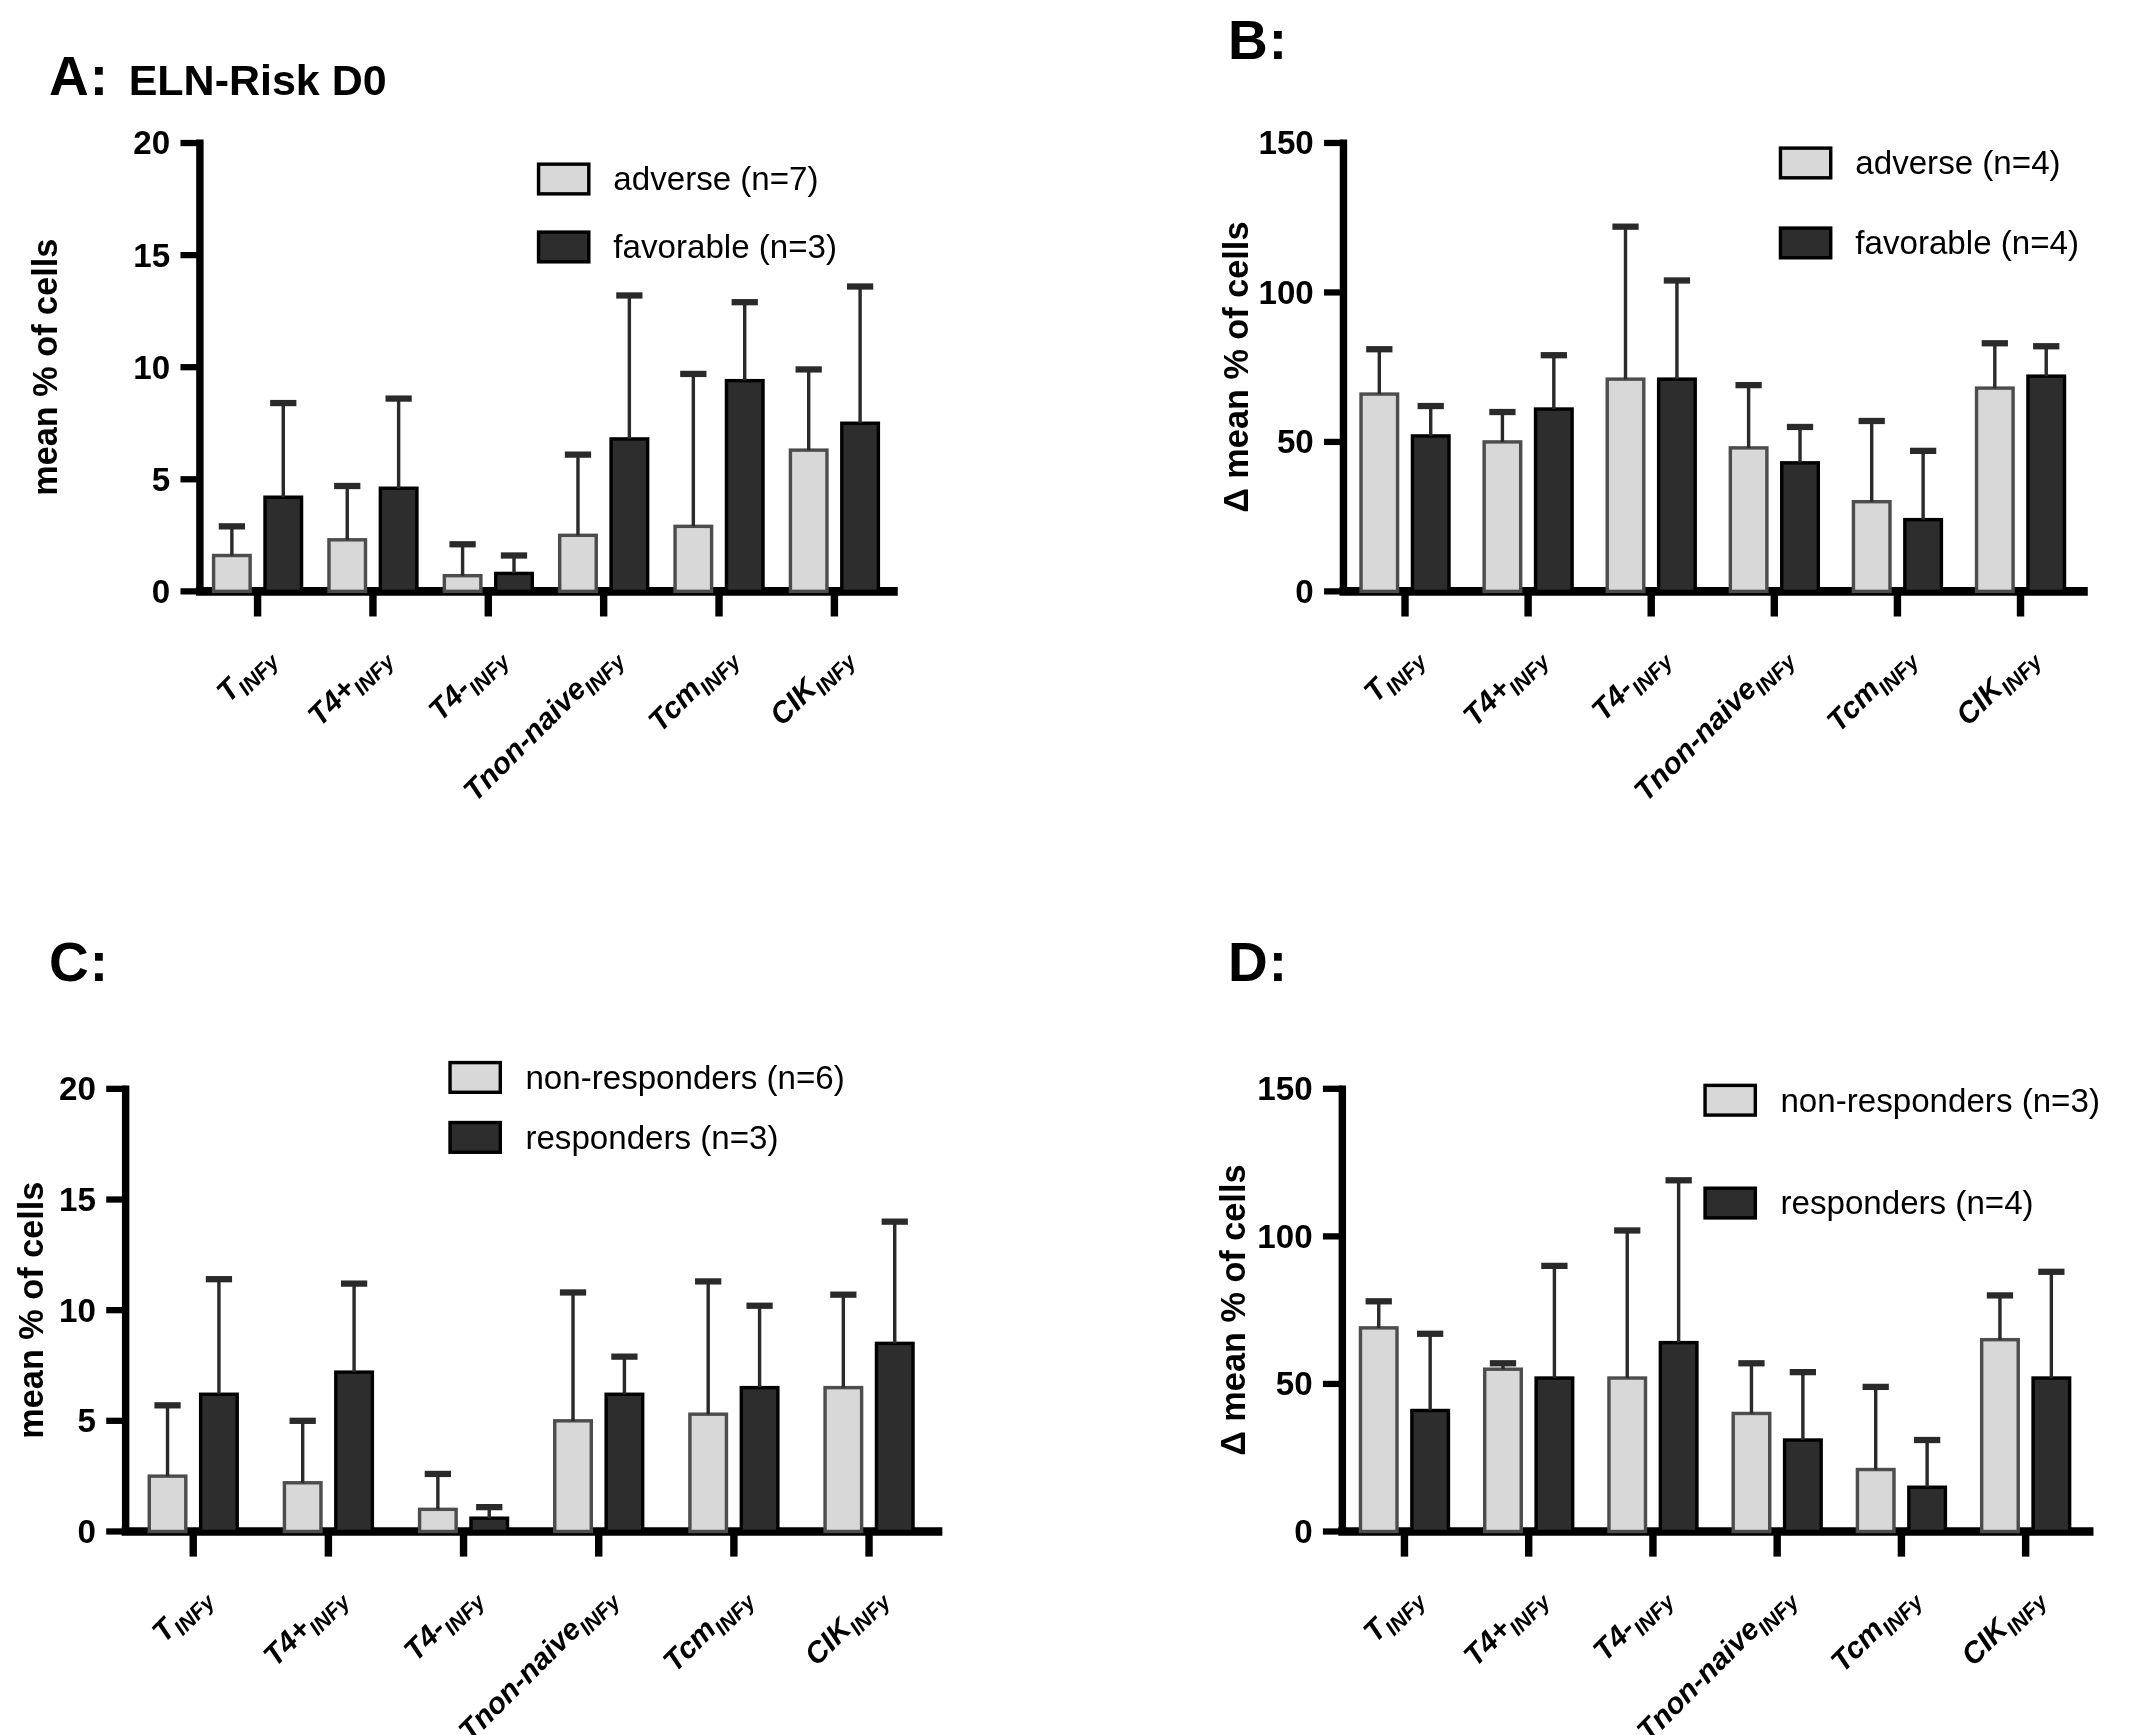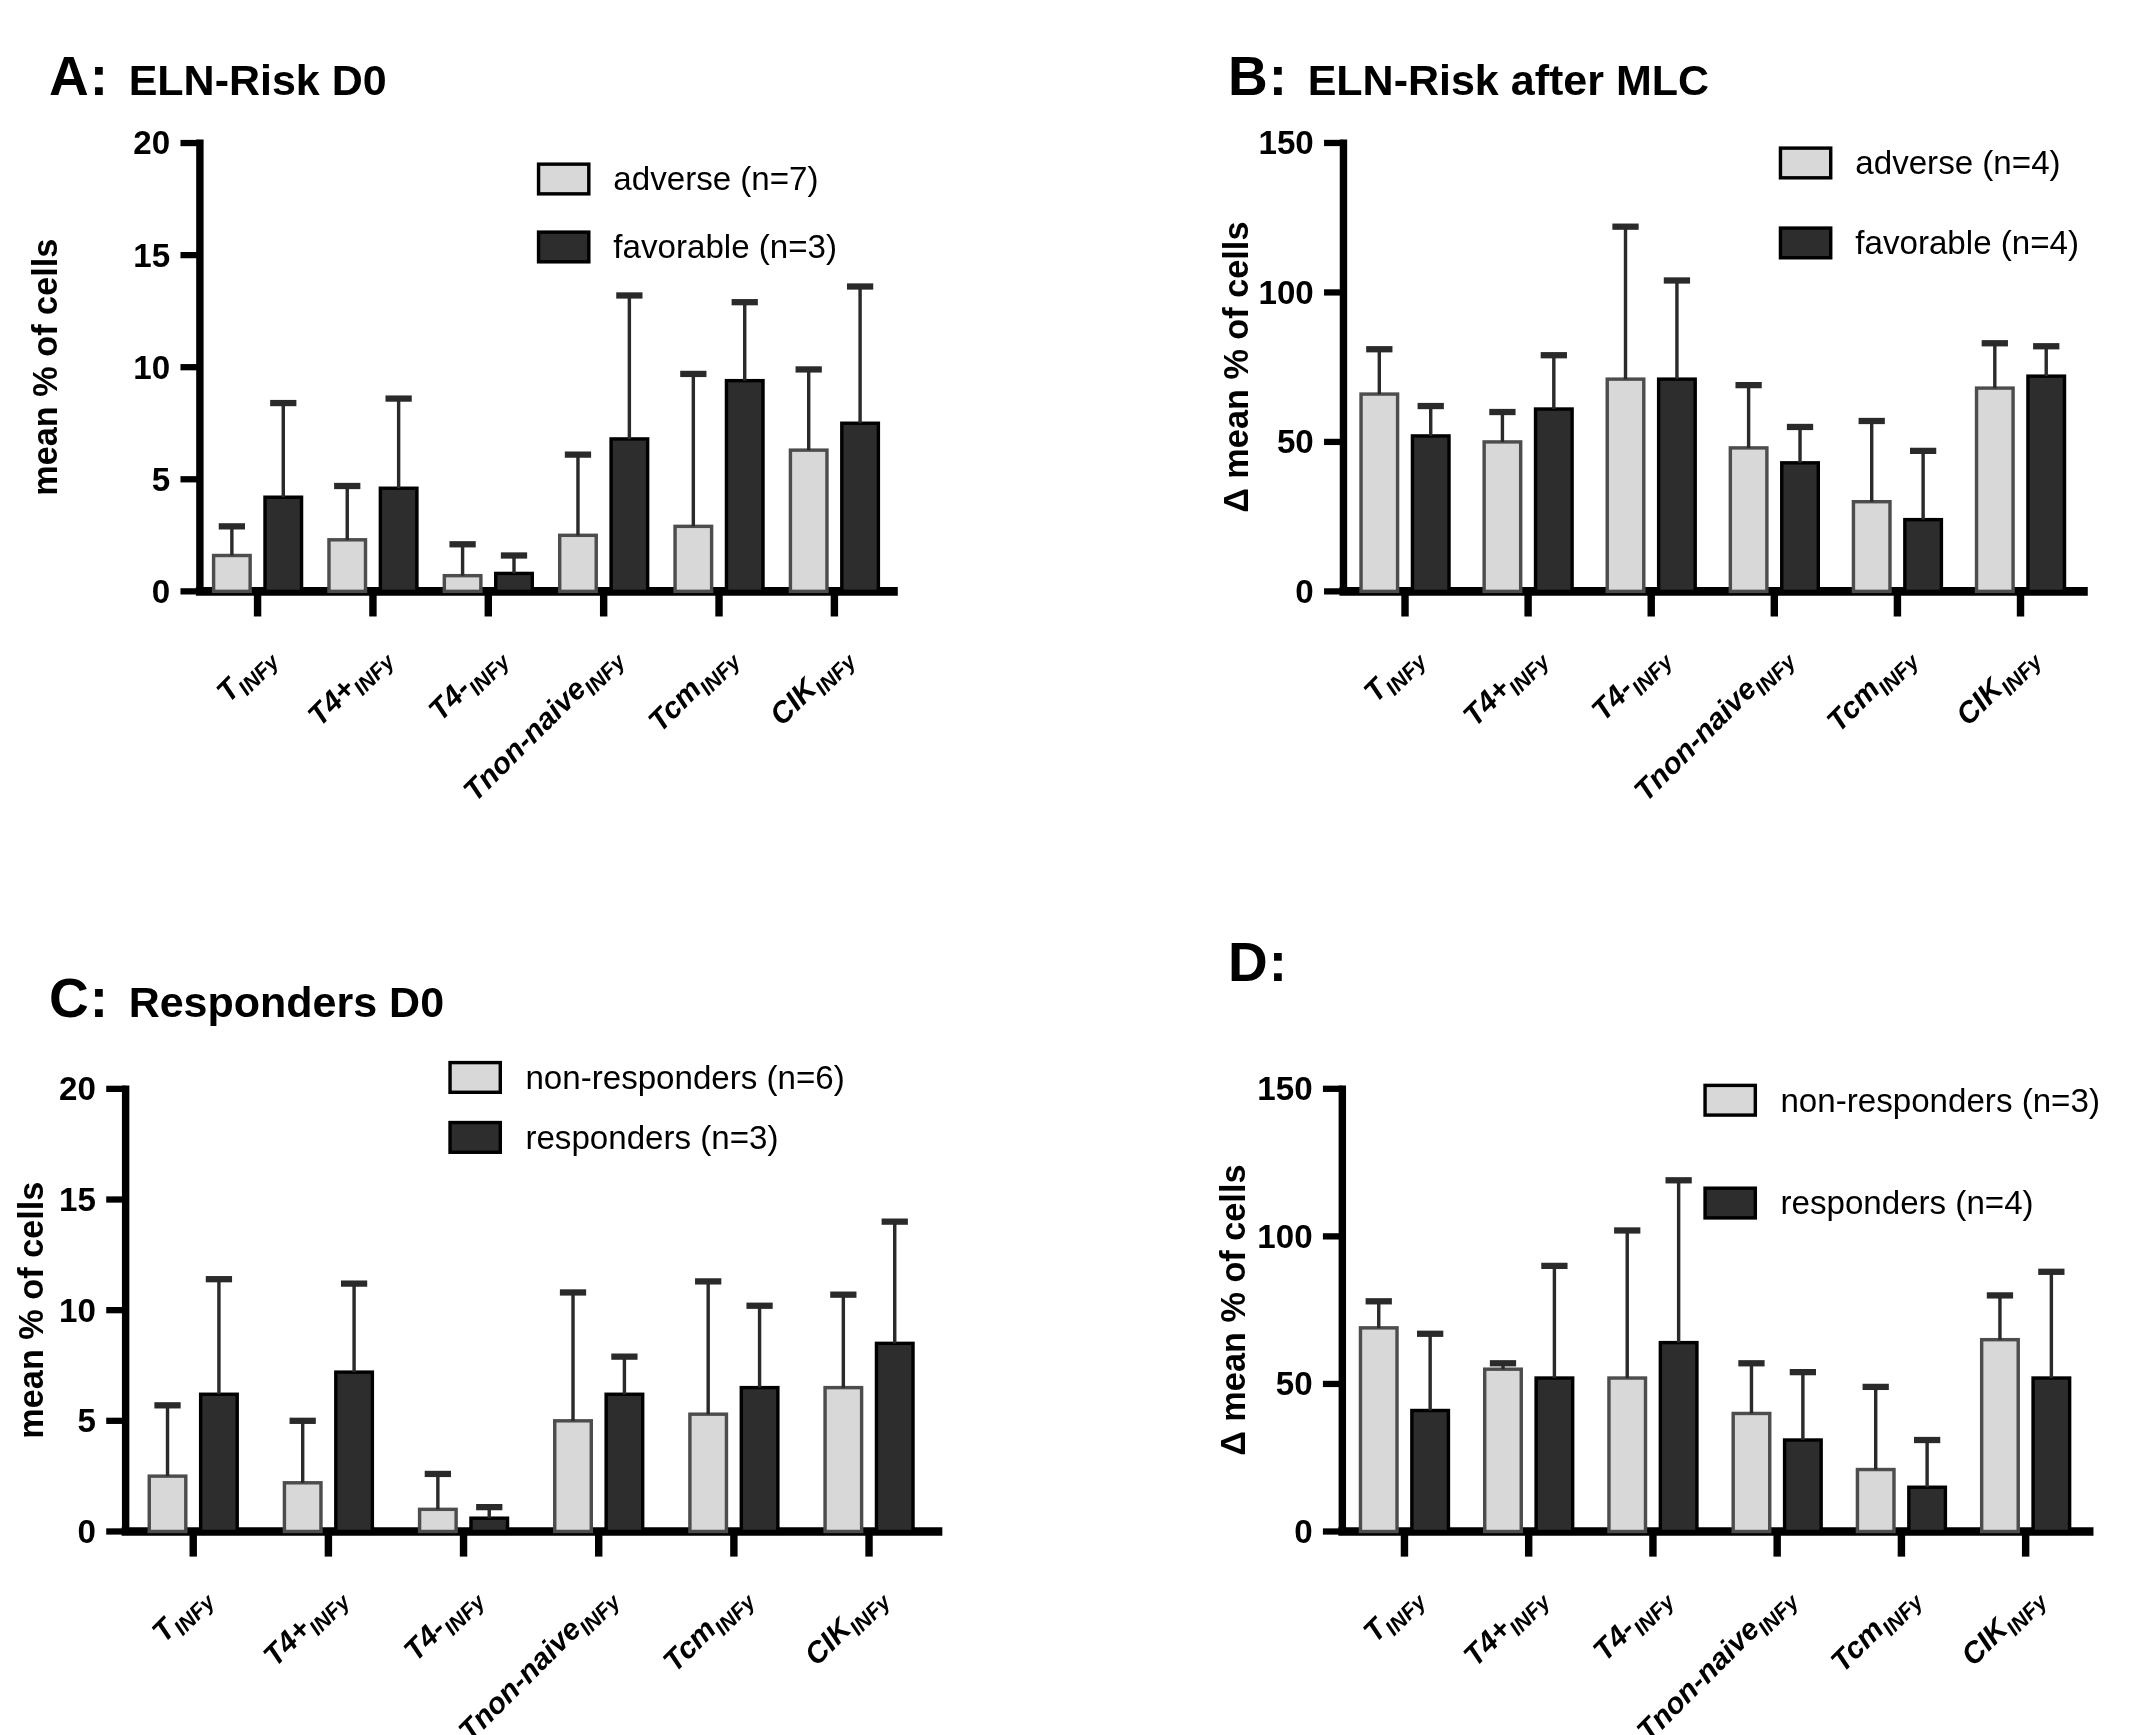--- a/index.html
+++ b/index.html
@@ -111,21 +111,20 @@
       <rect x="943" y="177" width="88" height="52" fill="#d8d8d8" stroke="#000000" stroke-width="6"></rect>
       <text x="1074" y="223" font-size="58" font-weight="400" font-family="&quot;Liberation Sans&quot;, sans-serif">adverse (n=7)</text>
       <rect x="943" y="296" width="88" height="52" fill="#2d2d2d" stroke="#000000" stroke-width="6"></rect>
       <text x="1074" y="342" font-size="58" font-weight="400" font-family="&quot;Liberation Sans&quot;, sans-serif">favorable (n=3)</text>
     </svg>
 </section>
 
 <section class="panel" style="left: 1188px; top: 0px; width: 941px; height: 857px;">
   <div class="panel-title" style="left: 40px; top: 8px;">
     <span class="panel-letter">B:</span>
-    <span class="panel-name">ELN-Risk after MLC</span>
   </div>
   <svg class="chart" width="941" height="794" viewBox="0 0 1647 1390" style="top: 63px;">
       <line x1="272" y1="134" x2="272" y2="925" stroke="#000000" stroke-width="13"></line>
       <line x1="238" y1="925" x2="272" y2="925" stroke="#000000" stroke-width="11"></line>
       <text x="220" y="945" text-anchor="end" font-size="58" font-weight="700" font-family="&quot;Liberation Sans&quot;, sans-serif">0</text>
       <line x1="238" y1="663.3333333333334" x2="272" y2="663.3333333333334" stroke="#000000" stroke-width="11"></line>
       <text x="220" y="683.3333333333334" text-anchor="end" font-size="58" font-weight="700" font-family="&quot;Liberation Sans&quot;, sans-serif">50</text>
       <line x1="238" y1="401.66666666666674" x2="272" y2="401.66666666666674" stroke="#000000" stroke-width="11"></line>
       <text x="220" y="421.66666666666674" text-anchor="end" font-size="58" font-weight="700" font-family="&quot;Liberation Sans&quot;, sans-serif">100</text>
       <line x1="238" y1="140" x2="272" y2="140" stroke="#000000" stroke-width="11"></line>
@@ -183,21 +182,20 @@
       <rect x="1037" y="149" width="88" height="52" fill="#d8d8d8" stroke="#000000" stroke-width="6"></rect>
       <text x="1168" y="195" font-size="58" font-weight="400" font-family="&quot;Liberation Sans&quot;, sans-serif">adverse (n=4)</text>
       <rect x="1037" y="289" width="88" height="52" fill="#2d2d2d" stroke="#000000" stroke-width="6"></rect>
       <text x="1168" y="335" font-size="58" font-weight="400" font-family="&quot;Liberation Sans&quot;, sans-serif">favorable (n=4)</text>
     </svg>
 </section>
 
 <section class="panel" style="left: 0px; top: 903px; width: 1028px; height: 833px;">
   <div class="panel-title" style="left: 49px; top: 27.4px;">
     <span class="panel-letter">C:</span>
-    <span class="panel-name">Responders D0</span>
   </div>
   <svg class="chart" width="1028" height="770" viewBox="0 0 1800 1348" style="top: 63px;">
       <line x1="220" y1="209" x2="220" y2="990" stroke="#000000" stroke-width="13"></line>
       <line x1="186" y1="990" x2="220" y2="990" stroke="#000000" stroke-width="11"></line>
       <text x="168" y="1010" text-anchor="end" font-size="58" font-weight="700" font-family="&quot;Liberation Sans&quot;, sans-serif">0</text>
       <line x1="186" y1="796.25" x2="220" y2="796.25" stroke="#000000" stroke-width="11"></line>
       <text x="168" y="816.25" text-anchor="end" font-size="58" font-weight="700" font-family="&quot;Liberation Sans&quot;, sans-serif">5</text>
       <line x1="186" y1="602.5" x2="220" y2="602.5" stroke="#000000" stroke-width="11"></line>
       <text x="168" y="622.5" text-anchor="end" font-size="58" font-weight="700" font-family="&quot;Liberation Sans&quot;, sans-serif">10</text>
       <line x1="186" y1="408.75" x2="220" y2="408.75" stroke="#000000" stroke-width="11"></line>

